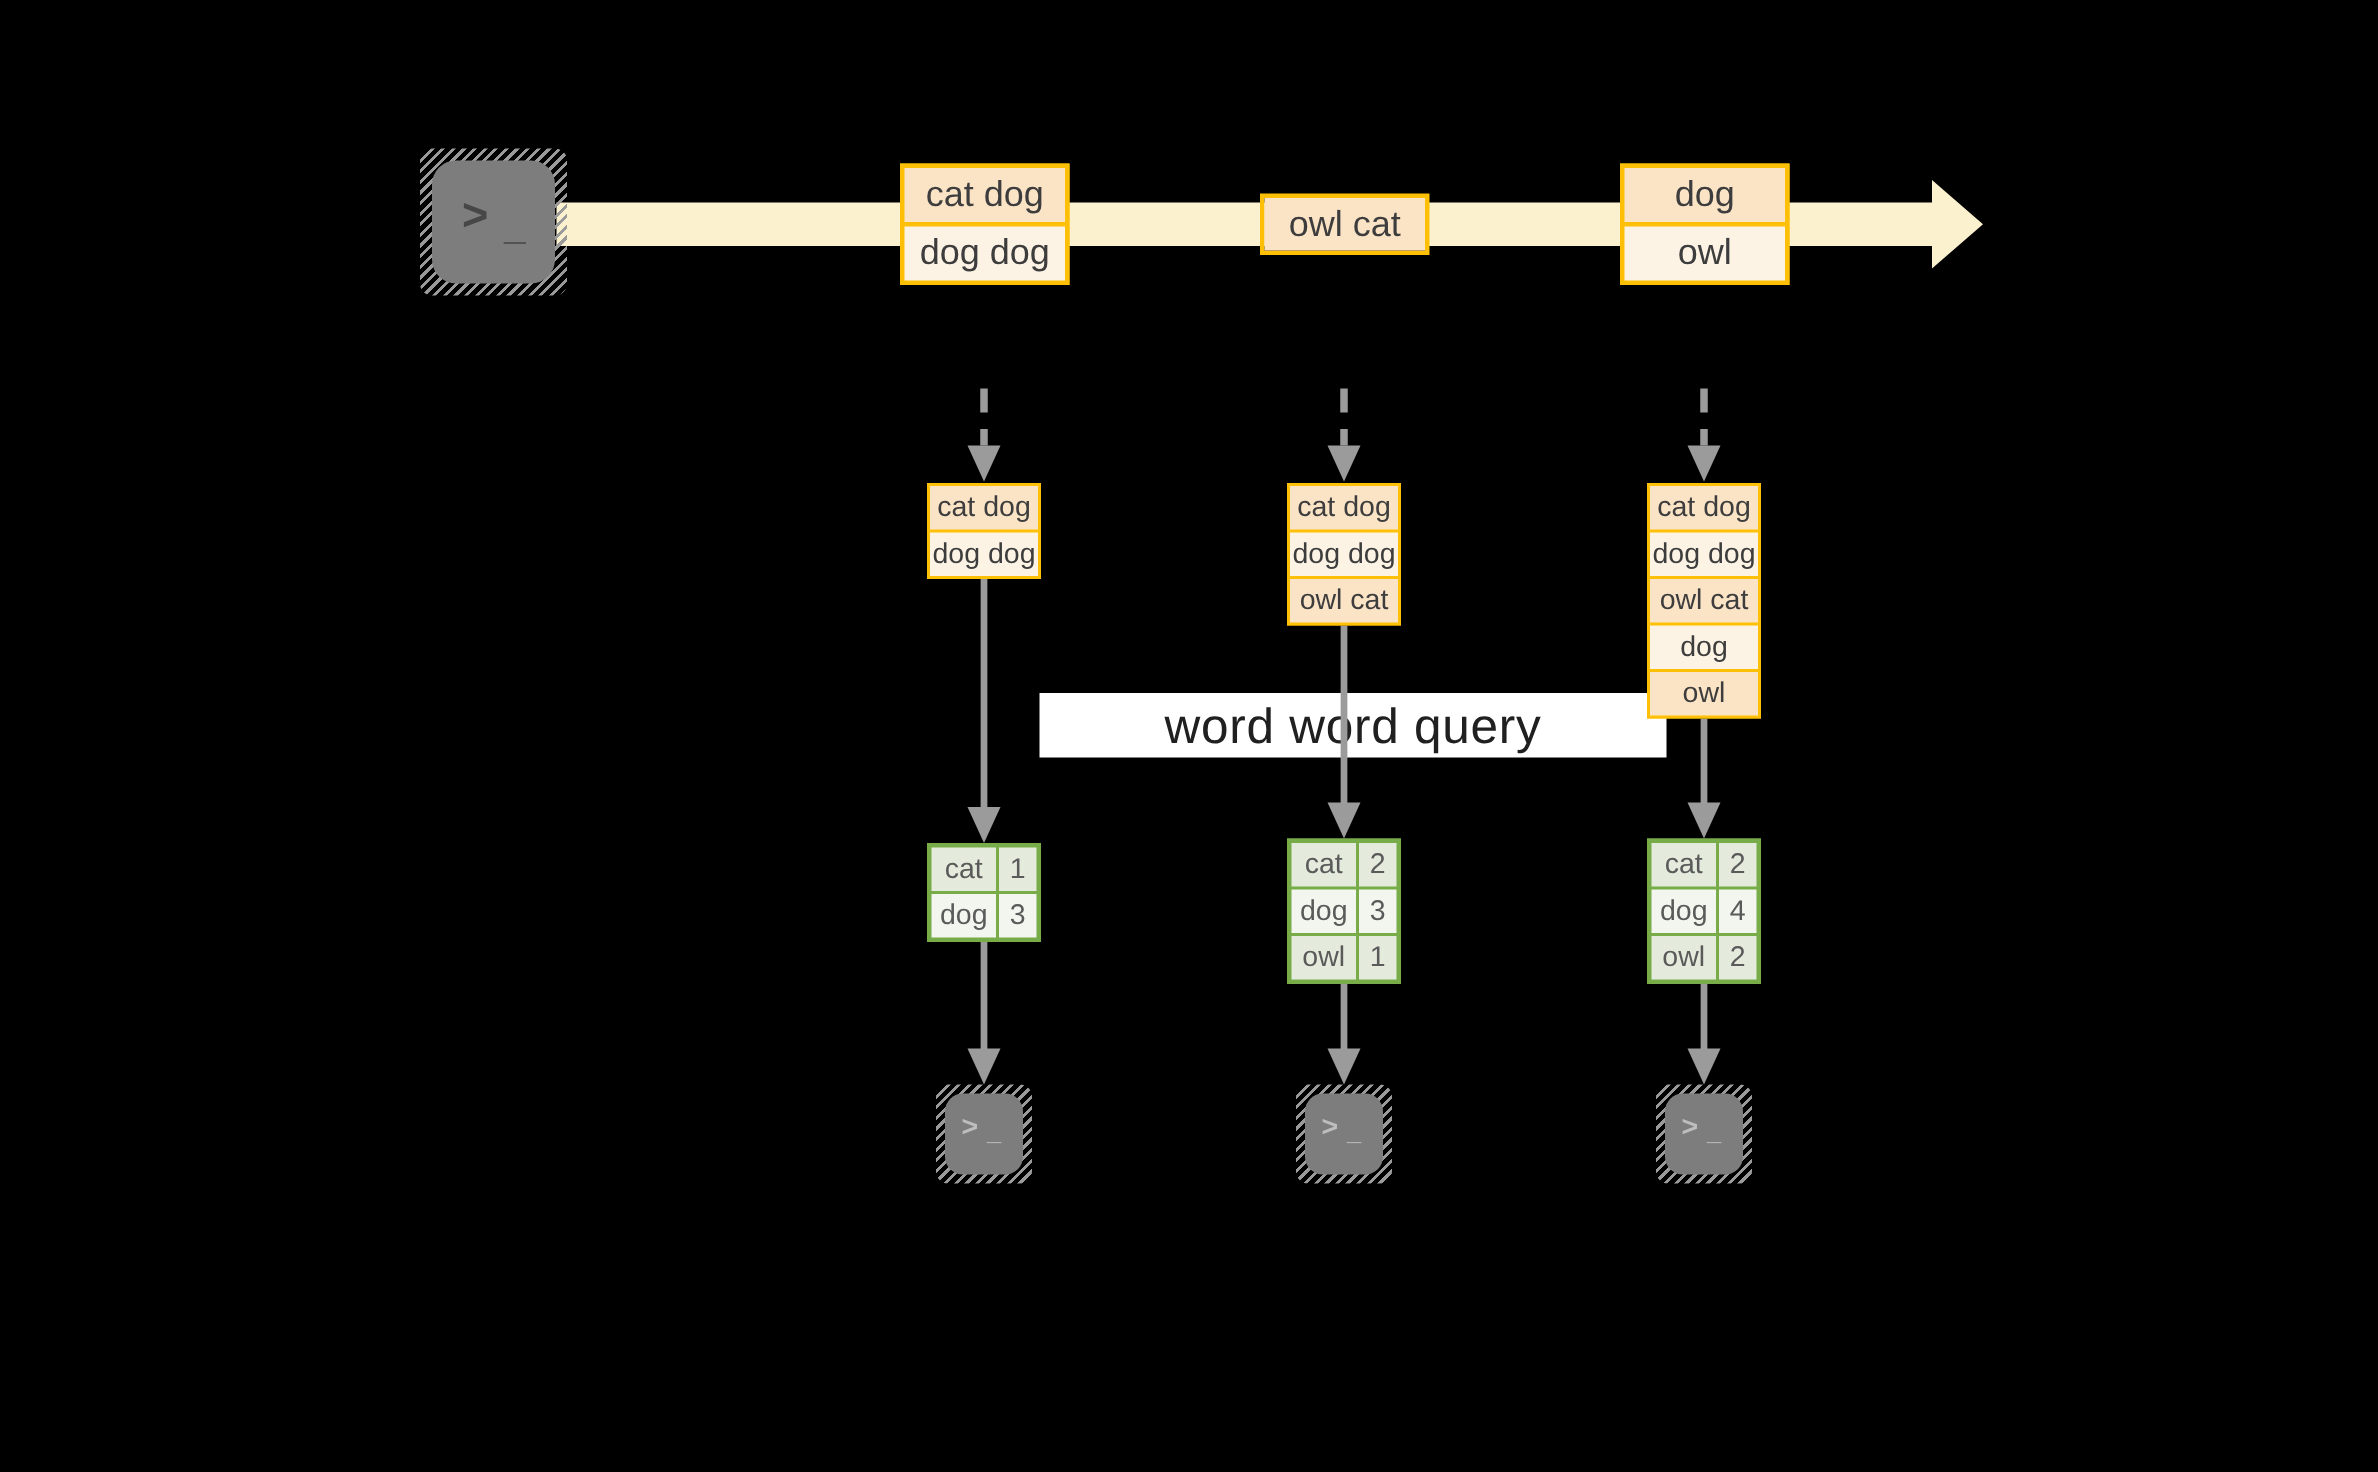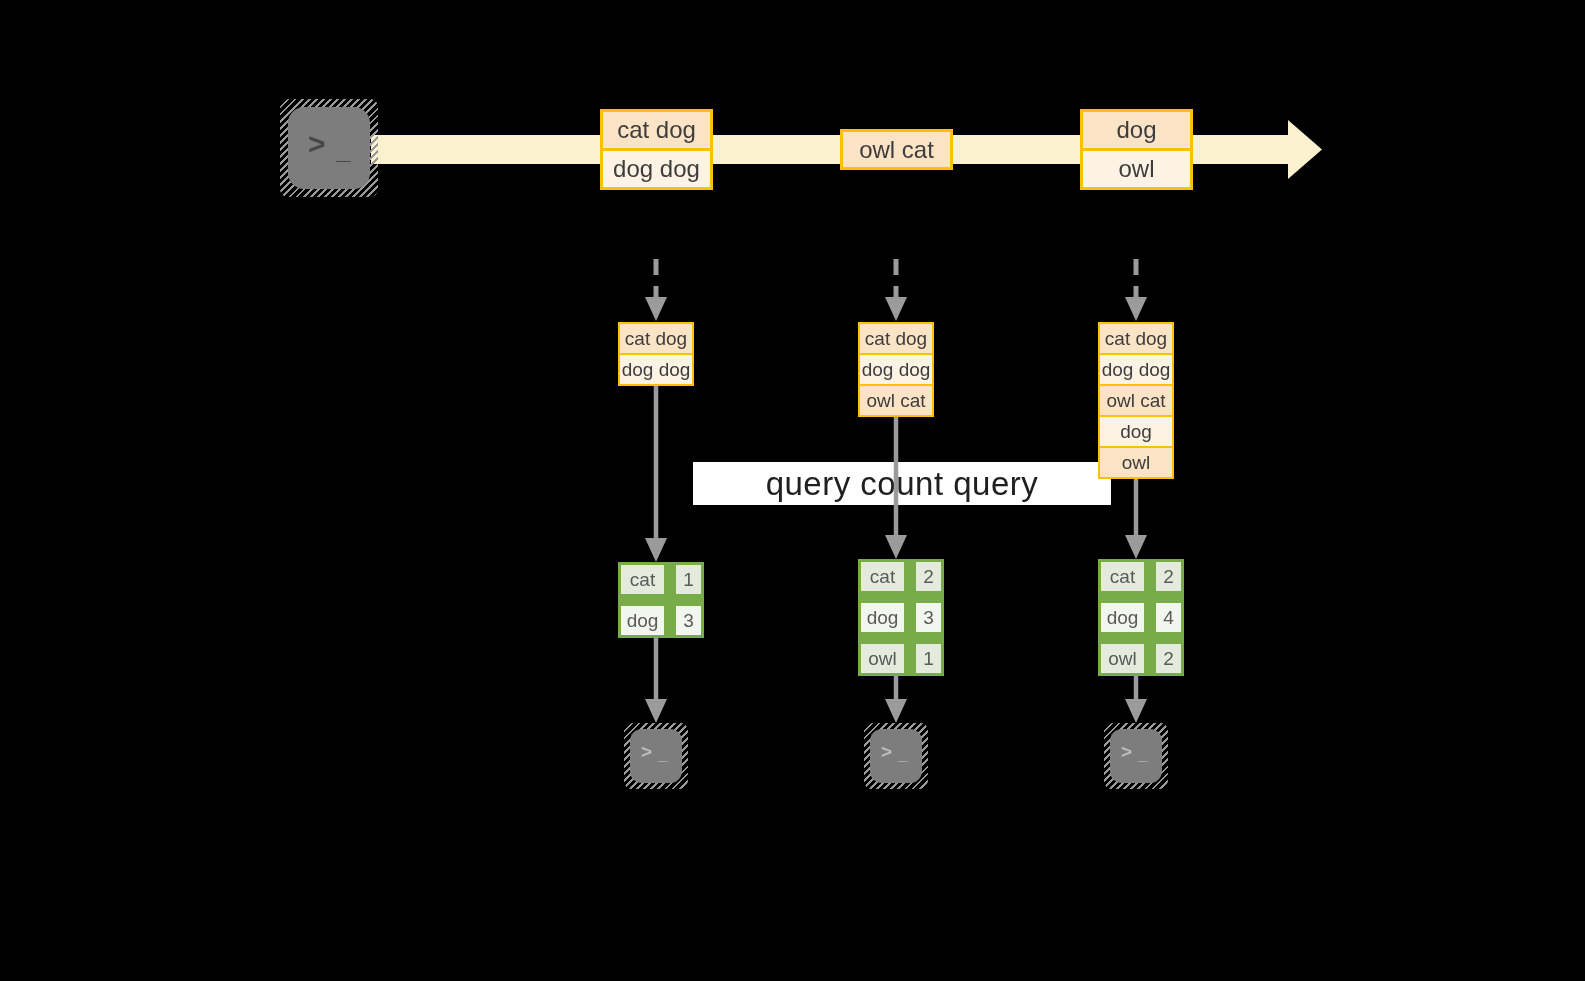--- a/index.html
+++ b/index.html
@@ -49,21 +49,21 @@
   
   .qband {
     left:693px; top:462px; width:418px; height:43px; background:#ffffff; z-index:0;
     display:flex; align-items:center; justify-content:center;
   }
   .qband .qtext { font-size:33px; font-weight:300; color:#202020; letter-spacing:0.5px; }
 
   
   .gtable {
     border:3px solid #77ac49; background:#77ac49;
-    display:grid; grid-template-columns:43px 25px; gap:12px; z-index:3;
+    display:grid; grid-template-columns:43px 25px; gap:2px; z-index:3;
   }
   .gtable .cell {
     height:29px; display:flex; align-items:center; justify-content:center;
     color:#5a5a5a; font-size:19px;
   }
   .gtable .ra { background:#e4ebdc; }
   .gtable .rb { background:#f3f6ee; }
 
   .arrow { z-index:2; }
 </style>
@@ -120,21 +120,21 @@
   </div>
   <div class="abs ebox state" style="left:1098px; top:322px;">
     <div class="cell">cat dog</div>
     <div class="cell">dog dog</div>
     <div class="cell">owl cat</div>
     <div class="cell">dog</div>
     <div class="cell">owl</div>
   </div>
 
   <div class="abs qband">
-    <span class="qtext">query count query</span>
+    <span class="qtext">word word query</span>
   </div>
 
   <svg class="abs arrow" style="left:641px; top:386px;" width="30" height="176">
     <line x1="15" y1="0" x2="15" y2="154" stroke="#9b9b9b" stroke-width="4.5"></line>
     <polygon points="4,152 26,152 15,176" fill="#9b9b9b"></polygon>
   </svg>
   <svg class="abs arrow" style="left:881px; top:417px;" width="30" height="142">
     <line x1="15" y1="0" x2="15" y2="120" stroke="#9b9b9b" stroke-width="4.5"></line>
     <polygon points="4,118 26,118 15,142" fill="#9b9b9b"></polygon>
   </svg>

